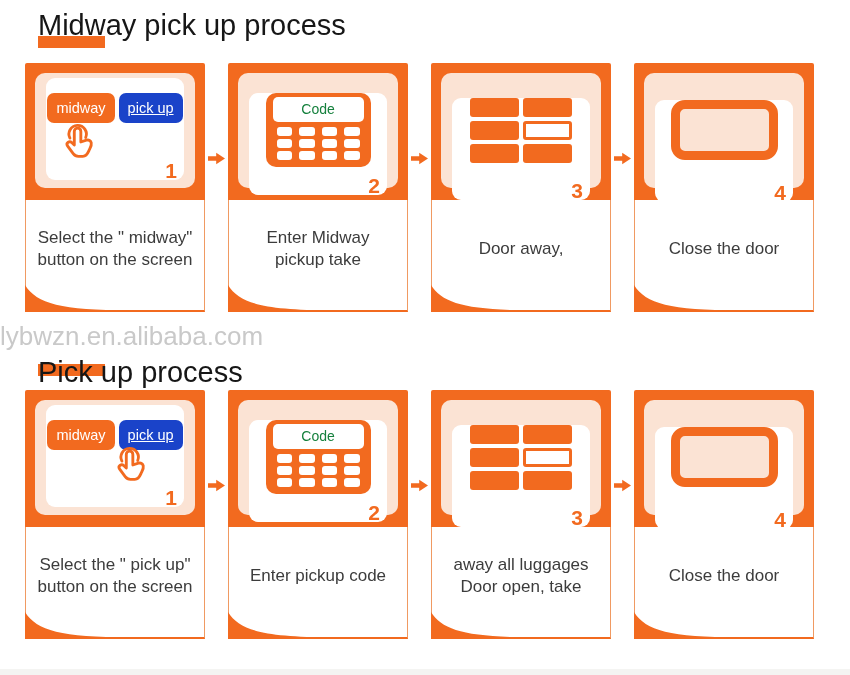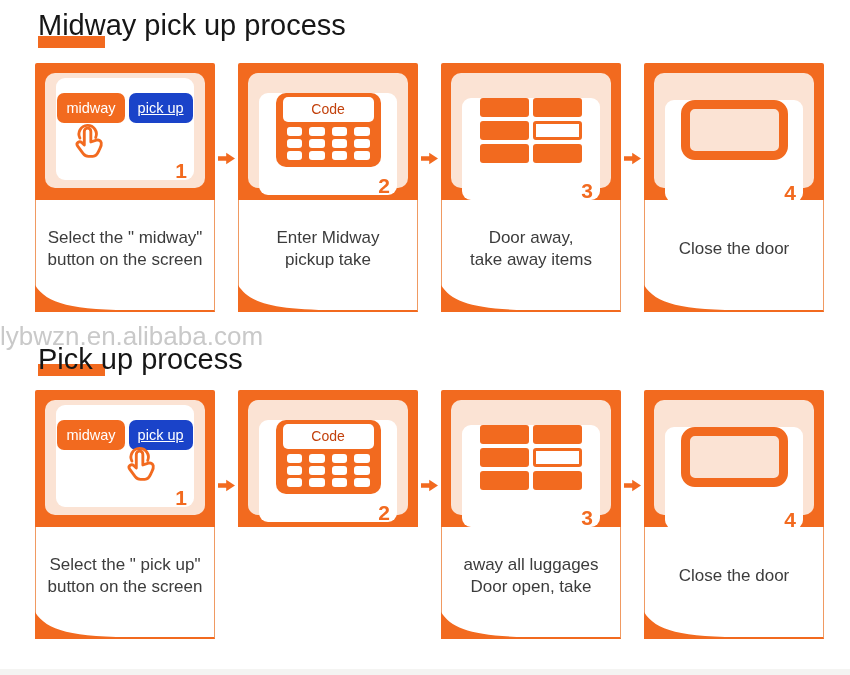--- a/index.html
+++ b/index.html
@@ -3,28 +3,28 @@
 <meta charset="utf-8">
 <style>
   html,body{margin:0;padding:0;background:#fff;}
   .page{position:relative;width:850px;height:675px;background:#ffffff;overflow:hidden;
         font-family:"Liberation Sans",sans-serif;}
 
   
   .title{position:absolute;left:38px;font-size:29px;font-weight:500;color:#161616;z-index:2;white-space:nowrap;}
   .title-bar{position:absolute;left:38px;width:67px;height:12px;background:#f26a1f;z-index:1;}
   #title1{top:9px;text-align:right;} #bar1{top:36px;}
-  #title2{top:343px;} #bar2{top:364px;}
+  #title2{top:356px;} #bar2{top:364px;}
 
   
   .watermark{position:absolute;top:321px;left:0;width:850px;
              font-size:26px;color:#c9c9c9;z-index:0;}
 
   
-  .row{position:absolute;left:35px;display:flex;}
+  .row{position:absolute;left:25px;display:flex;}
   #row1{top:63px;} #row2{top:390px;}
 
   .step{width:180px;display:flex;flex-direction:column;}
   .step-top{height:137px;background:#f26a1f;border-radius:2px 2px 0 0;
             padding:10px 10px 12px;box-sizing:border-box;}
   .frame{height:100%;background:#fbe3d4;border-radius:10px;padding:5px 11px 8px;box-sizing:border-box;}
   .screen{height:100%;background:#ffffff;border-radius:9px;position:relative;}
   .step-num{position:absolute;right:7px;bottom:-1px;font-size:21px;font-weight:bold;
             color:#f26a1f;line-height:1;}
 
@@ -34,21 +34,21 @@
   .btn-midway{background:#f26a1f;}
   .btn-pickup{background:#1a43c9;text-decoration:underline;}
   .hand{position:absolute;width:44px;height:47px;}
   .hand-left{left:12px;top:42px;}
   .hand-right{left:64px;top:38px;}
   .hand svg{width:100%;height:100%;}
 
   
   .keypad{width:105px;height:74px;margin:15px auto 0;background:#f26a1f;border-radius:10px;
           padding:4px 5px;box-sizing:border-box;}
-  .kp-display{height:25px;background:#fff;border-radius:5px;color:#c2410c;font-size:14px;
+  .kp-display{height:25px;background:#fff;border-radius:5px;color:#15803d;font-size:14px;
               text-align:center;line-height:25px;margin:0 2px;}
   .kp-keys{display:grid;grid-template-columns:repeat(4,1fr);gap:3.5px 7px;margin:5px 6px 0;}
   .kp-key{height:8.5px;background:#fff;border-radius:3px;}
 
   
   .lockers{display:grid;grid-template-columns:repeat(2,49px);gap:4px;width:102px;margin:20px auto 0;}
   .cell{height:19px;background:#f26a1f;border-radius:3px;}
   .cell-open{background:#fff;border:3px solid #f26a1f;box-sizing:border-box;}
 
   
@@ -166,21 +166,20 @@
                 <div class="cell cell-open"></div>
               <div class="cell"></div>
                 <div class="cell"></div>
             </div>
             <span class="step-num">3</span>
           </div>
         </div>
       </div>
       <div class="caption">
         <div>Door away,</div>
-        <div>take away items</div>
         <svg class="swoosh" viewBox="0 0 105 27" preserveAspectRatio="none">
             <path d="M0 0 C 12 19, 36 25, 105 25.5 L105 27 L0 27 Z" fill="#f26a1f"></path>
           </svg>
       </div>
     </div>
 
     <div class="arrow-gap">
       <svg width="17" height="13" viewBox="0 0 17 13">
           <path d="M0 4.3 H8.2 V0.8 L17 6.5 L8.2 12.2 V8.7 H0 Z" fill="#f26a1f"></path>
         </svg>
@@ -258,20 +257,27 @@
                 <div class="kp-key"></div>
                   <div class="kp-key"></div>
                   <div class="kp-key"></div>
                   <div class="kp-key"></div>
               </div>
             </div>
             <span class="step-num">2</span>
           </div>
         </div>
       </div>
+      <div class="caption">
+        <div>Enter pickup code</div>
+        <div></div>
+        <svg class="swoosh" viewBox="0 0 105 27" preserveAspectRatio="none">
+            <path d="M0 0 C 12 19, 36 25, 105 25.5 L105 27 L0 27 Z" fill="#f26a1f"></path>
+          </svg>
+      </div>
     </div>
 
     <div class="arrow-gap">
       <svg width="17" height="13" viewBox="0 0 17 13">
           <path d="M0 4.3 H8.2 V0.8 L17 6.5 L8.2 12.2 V8.7 H0 Z" fill="#f26a1f"></path>
         </svg>
     </div>
 
     <div class="step">
       <div class="step-top">

